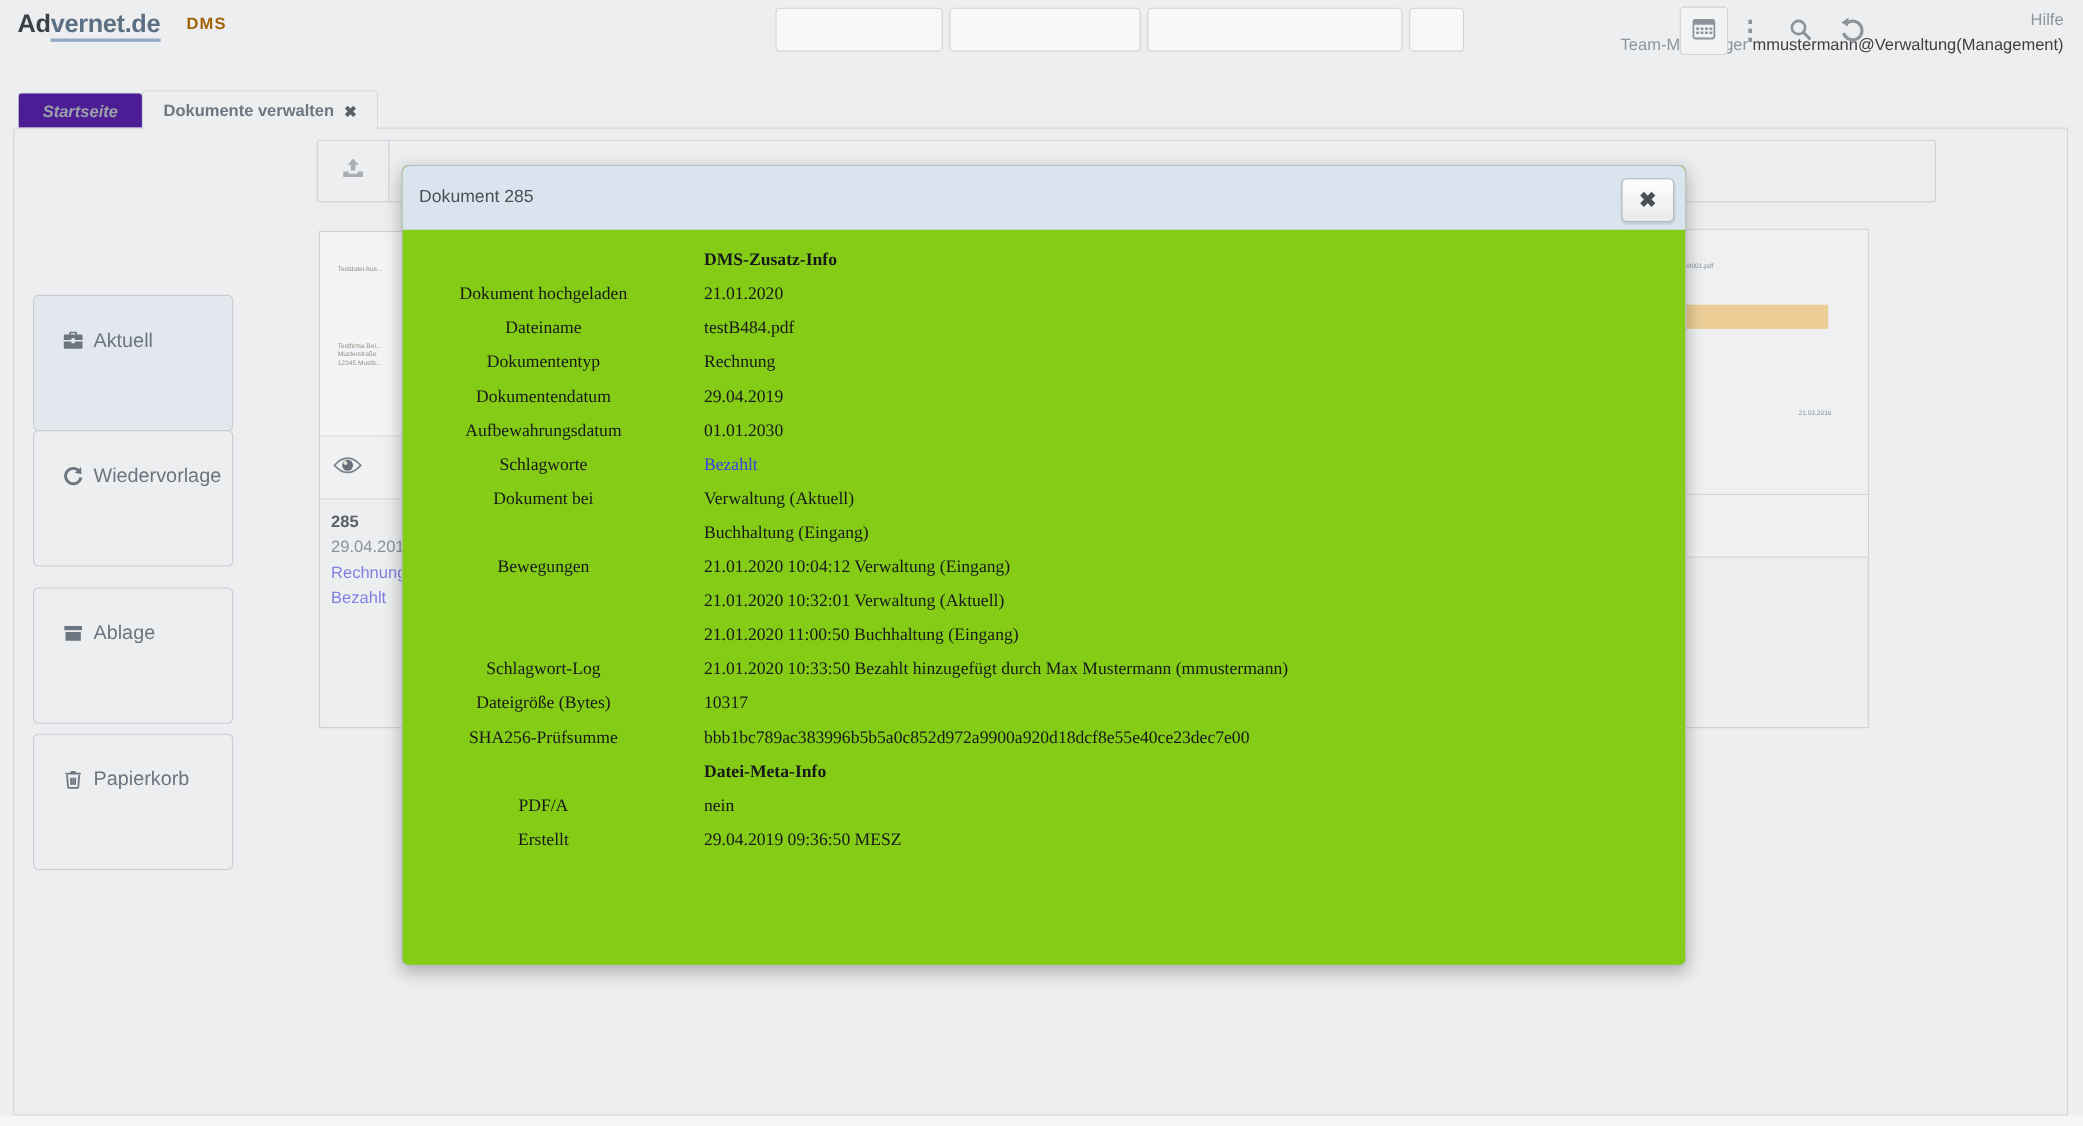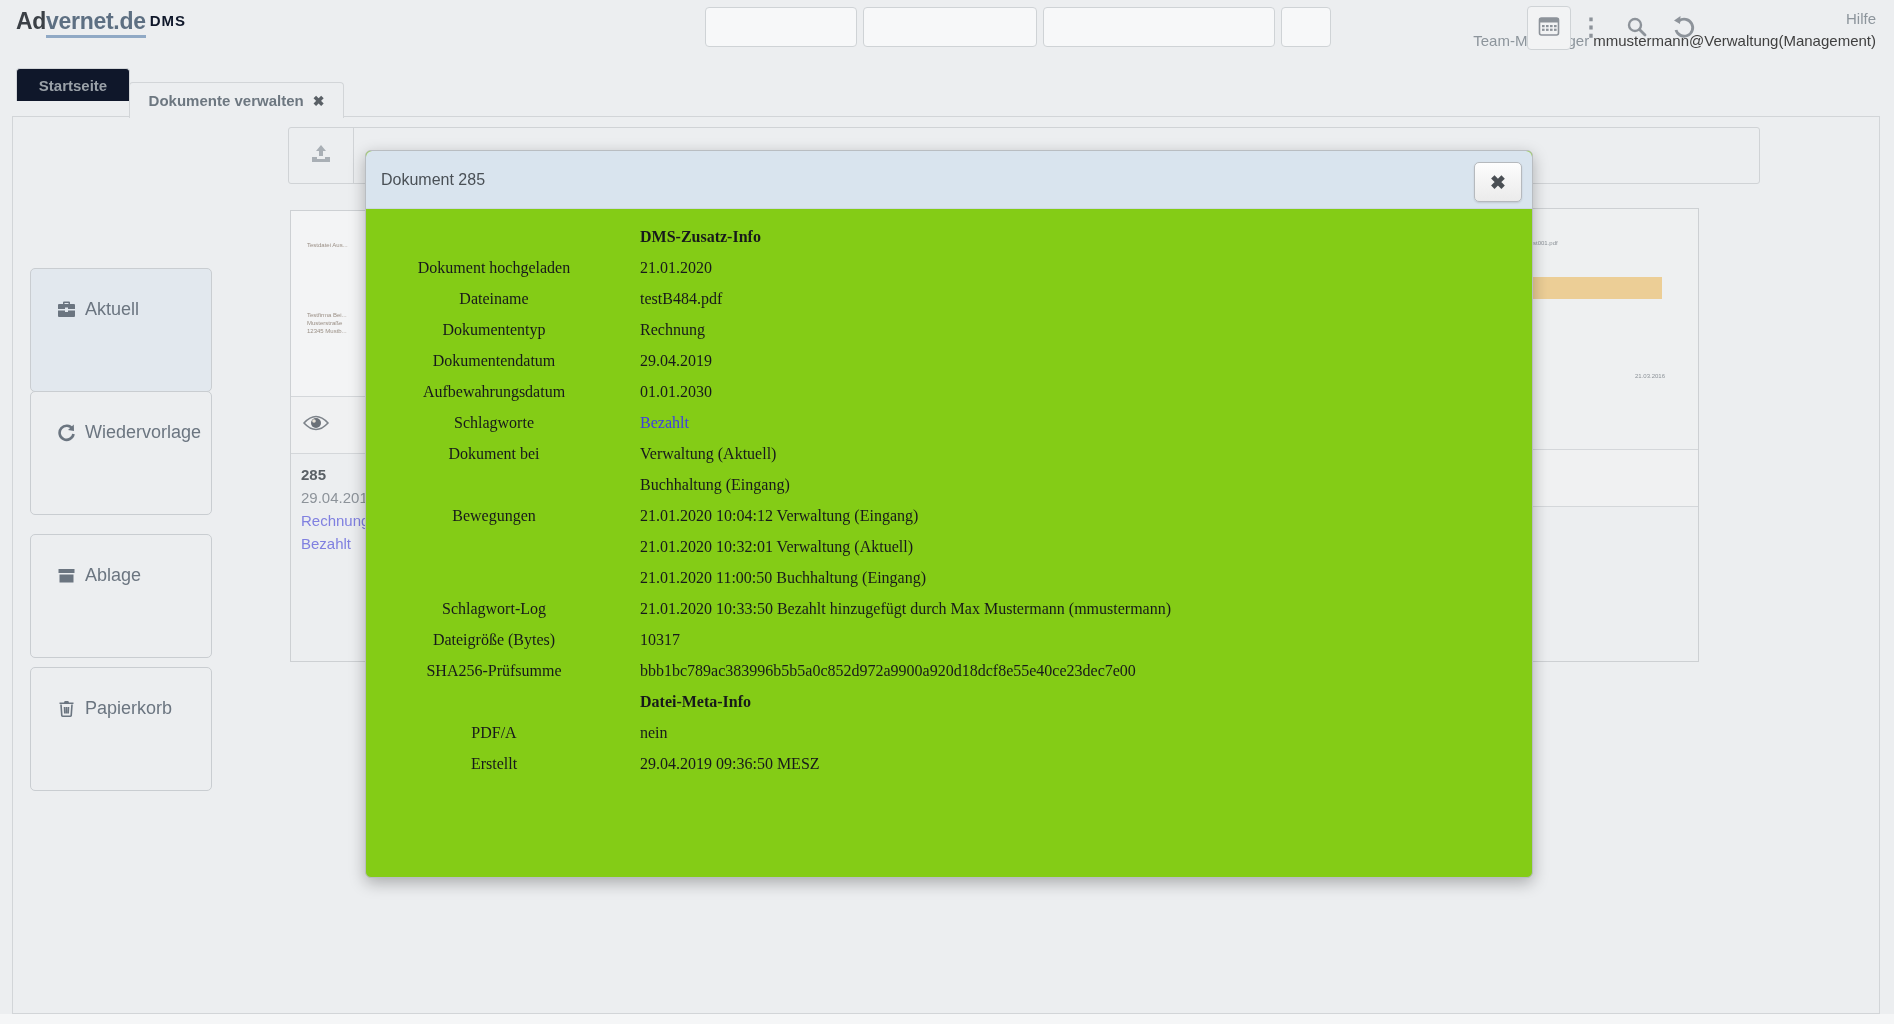--- a/index.html
+++ b/index.html
@@ -1,29 +1,29 @@
 <!DOCTYPE html>
 <html><head>
 <meta charset="utf-8">
 <style>
   html,body{margin:0;padding:0;background:#fff;font-family:"Liberation Sans",sans-serif;}
   #screen{position:relative;width:1894px;height:1024px;background:#eceef0;overflow:hidden;}
 
   
   .logo{position:absolute;left:16px;top:8px;font-size:23px;font-weight:bold;color:#3b4046;letter-spacing:-0.3px;}
   .logo .rest{color:#5d6f82;border-bottom:3px solid #90a9c5;padding-bottom:1px;}
-  .logo .dms{font-size:15px;color:#0f172a;margin-left:4px;letter-spacing:1px;vertical-align:3px;}
+  .logo .dms{font-size:15px;color:#a16207;margin-left:24px;letter-spacing:1px;vertical-align:3px;}
   .hilfe{position:absolute;top:10px;right:18px;color:#8d959c;font-size:15px;cursor:pointer;}
   .userline{position:absolute;top:32px;right:18px;font-size:15px;color:#8d959c;}
   .userline .user{color:#404040;margin-left:4px;}
 
   
   .tab{position:absolute;border:1px solid #d2d5d8;border-bottom:none;border-radius:4px 4px 0 0;
        font-size:15px;font-weight:bold;display:flex;align-items:center;justify-content:center;gap:9px;cursor:pointer;}
-  .tab-inactive{left:16px;top:68px;width:112px;height:32px;background:#0f172a;color:#9aa1a8;}
+  .tab-inactive{left:16px;top:84px;width:112px;height:32px;background:#4c1d95;color:#9aa1a8;font-style:italic;}
   .tab-active{left:129px;top:82px;width:213px;height:35px;background:#eceef0;color:#6d7780;z-index:3;}
   .tab-close{font-size:14px;color:#5a6066;}
 
   
   .panel{position:absolute;left:12px;top:116px;width:1866px;height:896px;border:1px solid #d2d5d8;background:#eceef0;z-index:1;}
   .belowpanel{position:absolute;left:0;top:1014px;width:1894px;height:10px;background:#f5f6f7;}
 
   
   .side-box{position:absolute;left:30px;width:180px;height:122px;border:1px solid #c9cdd1;border-radius:5px;
             background:#eceef0;color:#6b7580;font-size:18px;cursor:pointer;z-index:2;}

